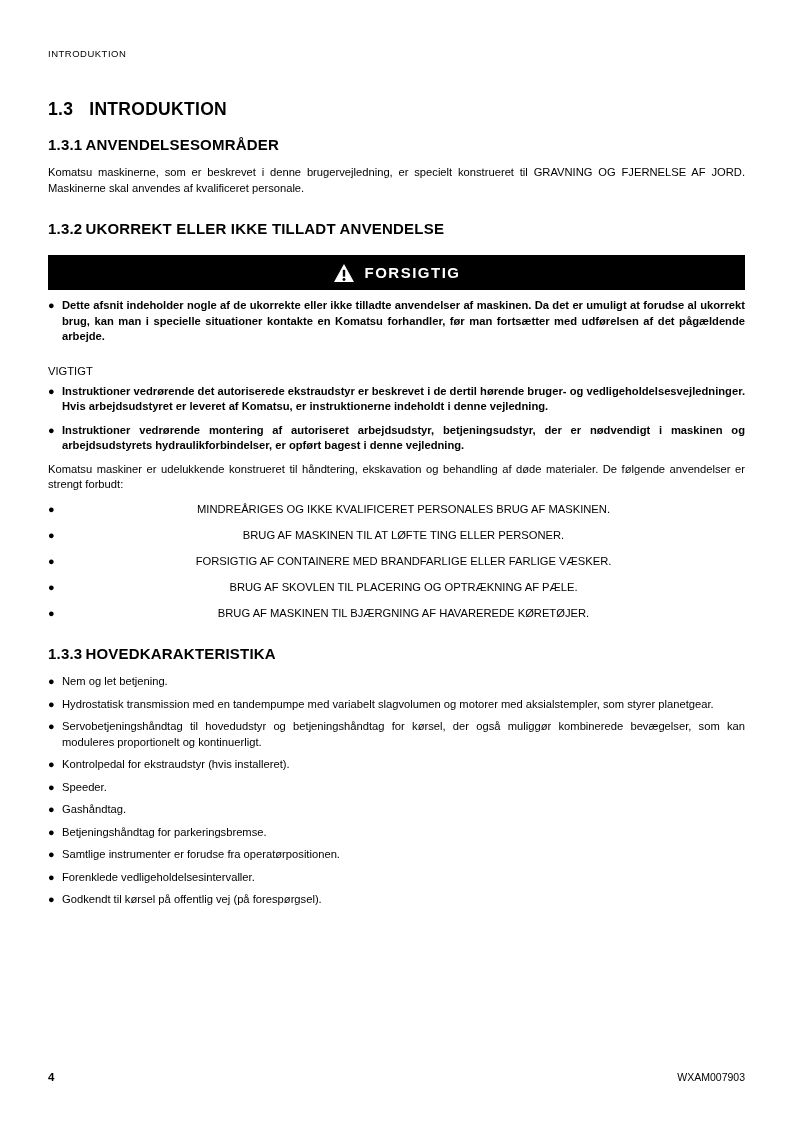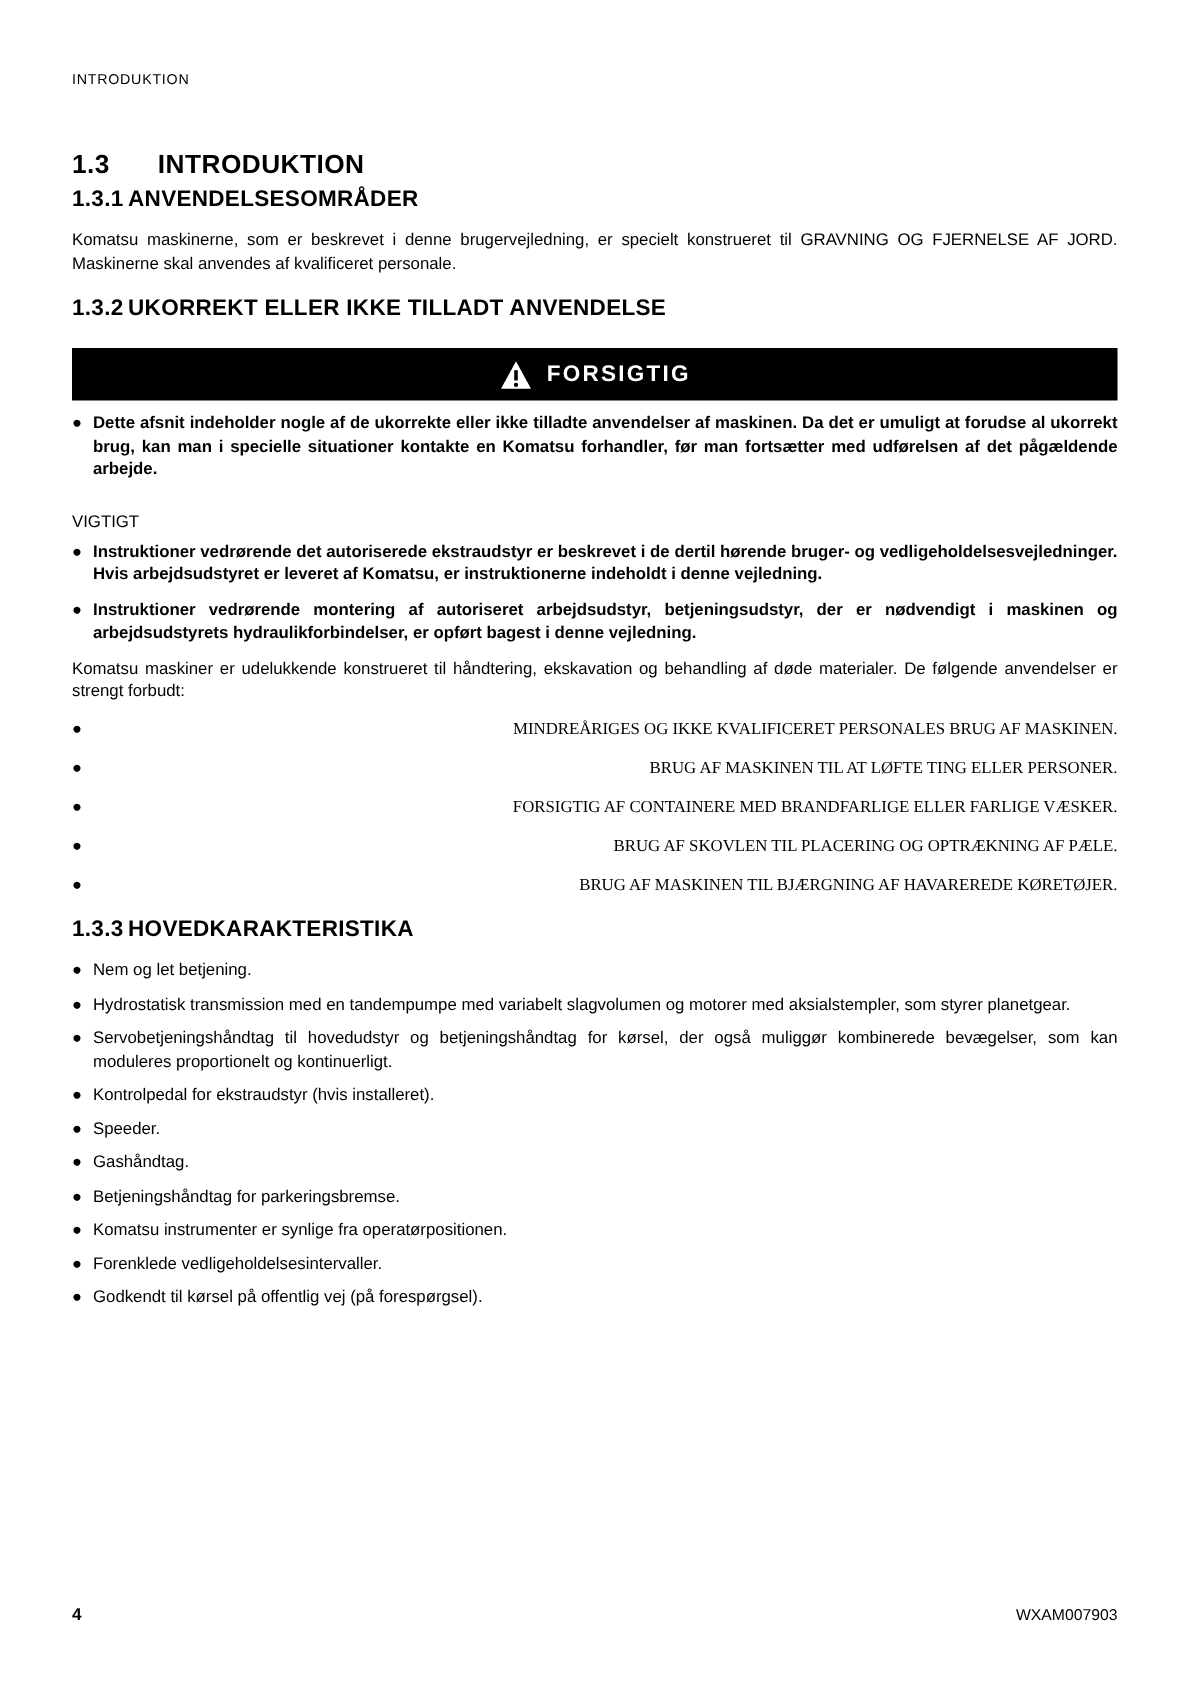--- a/index.html
+++ b/index.html
@@ -13,41 +13,41 @@
   }
   .page { padding: 48px 48px 0 48px; width: 697px; }
 
   .top-header {
     font-size: 9.5px;
     letter-spacing: 0.5px;
     margin-bottom: 40px;
   }
 
   .h1 {
-    display: flex; gap: 32px;
+    display: flex; gap: 16px;
     font-size: 17.5px; font-weight: bold;
     letter-spacing: 0.3px;
-    margin-bottom: 4px;
+    margin-bottom: 16px;
   }
 
   .watermark {
     font-size: 23px;
     color: #8a3223;
     margin: 2px 0 0 128px;
     font-weight: normal;
     letter-spacing: 0.3px;
   }
 
   .h2 {
     display: flex; gap: 3px;
     font-size: 15px; font-weight: bold;
     letter-spacing: 0.2px;
     margin: 2px 0 12px 0;
   }
-  .h2.spaced { margin-top: 13px; }
+  .h2.spaced { margin-top: 24px; }
 
   .body-text {
     font-size: 11.2px;
     line-height: 15.5px;
     text-align: justify;
     margin: 0 0 9px 0;
   }
 
   .warning-banner {
     background: #000;
@@ -75,21 +75,21 @@
     width: 14px;
     flex: 0 0 14px;
     font-size: 11px;
     line-height: 15.5px;
   }
   .bullet-item .txt {
     flex: 1;
     text-align: justify;
   }
   .bullet-item.bold { font-weight: bold; }
-  .bullet-item.caps .txt { text-align: right; font-family: Liberation Serif, serif; }
+  .bullet-item.caps .txt { text-align: center; }
   .bullet-item.caps { margin-bottom: 10.5px; }
   .bullet-item.feature { margin-bottom: 7px; }
 
   .vigtigt {
     font-size: 11.2px;
     font-weight: normal;
     margin: 20px 0 7px 0;
   }
 
   .footer {
@@ -206,21 +206,21 @@
   <div class="bullet-item feature">
     <span class="dot">●</span>
     <div class="txt">Gashåndtag.</div>
   </div>
   <div class="bullet-item feature">
     <span class="dot">●</span>
     <div class="txt">Betjeningshåndtag for parkeringsbremse.</div>
   </div>
   <div class="bullet-item feature">
     <span class="dot">●</span>
-    <div class="txt">Komatsu instrumenter er synlige fra operatørpositionen.</div>
+    <div class="txt">Samtlige instrumenter er forudse fra operatørpositionen.</div>
   </div>
   <div class="bullet-item feature">
     <span class="dot">●</span>
     <div class="txt">Forenklede vedligeholdelsesintervaller.</div>
   </div>
   <div class="bullet-item feature">
     <span class="dot">●</span>
     <div class="txt">Godkendt til kørsel på offentlig vej (på forespørgsel).</div>
   </div>
 

